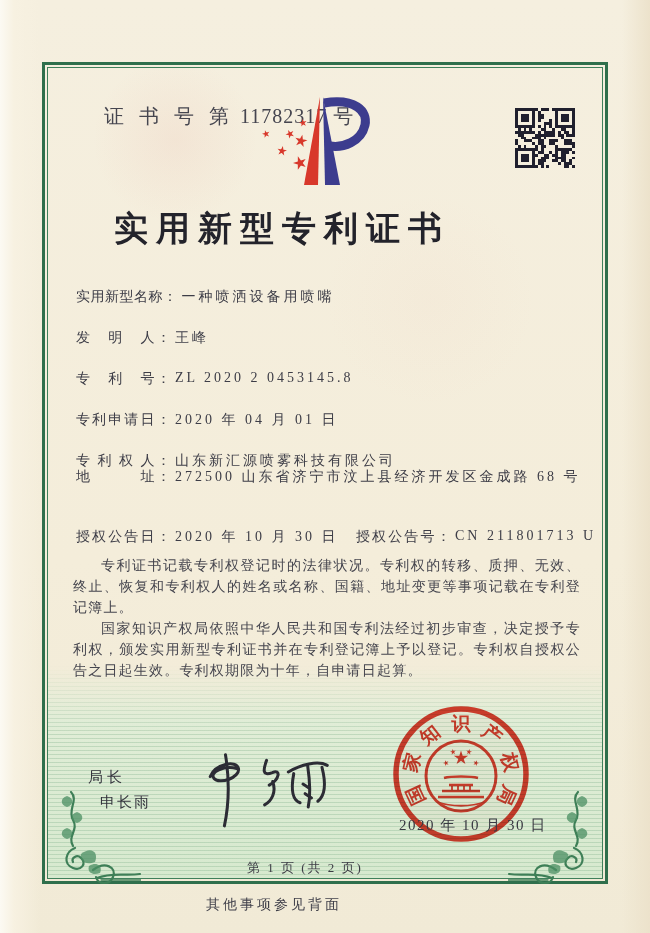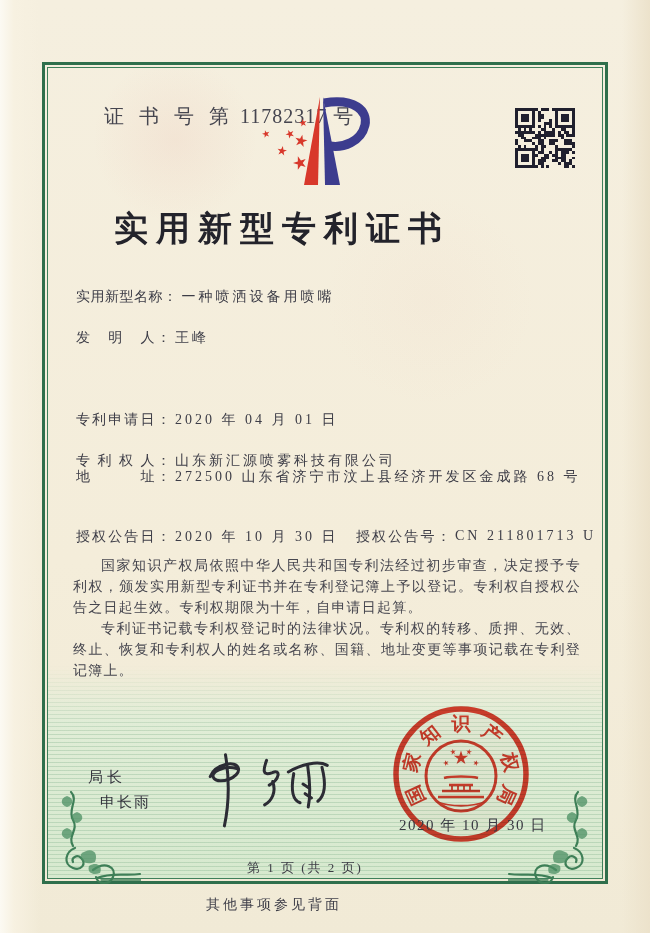--- a/index.html
+++ b/index.html
@@ -376,39 +376,42 @@
     </svg>
 
   <div class="title">实用新型专利证书</div>
 
   <div class="row r1">
     <span class="lbl">实用新型名称：</span><span class="val">一种喷洒设备用喷嘴</span>
   </div>
   <div class="row r2">
     <span class="lbl">发　明　人：</span><span class="val">王峰</span>
   </div>
+  <div class="row r3">
+    <span class="lbl">专　利　号：</span><span class="val">ZL 2020 2 0453145.8</span>
+  </div>
   <div class="row r4">
     <span class="lbl">专利申请日：</span><span class="val">2020 年 04 月 01 日</span>
   </div>
   <div class="row r5">
     <span class="lbl">专 利 权 人：</span><span class="val">山东新汇源喷雾科技有限公司</span>
   </div>
   <div class="row r6">
     <span class="lbl">地　　　址：</span><span class="val">272500 山东省济宁市汶上县经济开发区金成路 68 号</span>
   </div>
   <div class="row r7">
     <span class="lbl">授权公告日：</span><span class="val">2020 年 10 月 30 日</span>
     <span class="grant-right">
       <span class="lbl">授权公告号：</span><span class="val">CN 211801713 U</span>
     </span>
   </div>
 
   <div class="paras">
+    <p>专利证书记载专利权登记时的法律状况。专利权的转移、质押、无效、终止、恢复和专利权人的姓名或名称、国籍、地址变更等事项记载在专利登记簿上。</p>
     <p>国家知识产权局依照中华人民共和国专利法经过初步审查，决定授予专利权，颁发实用新型专利证书并在专利登记簿上予以登记。专利权自授权公告之日起生效。专利权期限为十年，自申请日起算。</p>
-    <p>专利证书记载专利权登记时的法律状况。专利权的转移、质押、无效、终止、恢复和专利权人的姓名或名称、国籍、地址变更等事项记载在专利登记簿上。</p>
   </div>
 
   <div class="signer-title">局长</div>
   <div class="signer-name">申长雨</div>
 
   <svg class="signature" viewBox="0 0 160 90" aria-label="申长雨">
     <g stroke="#2c2c35" stroke-width="3.4" fill="none" stroke-linecap="round" stroke-linejoin="round">
       <path d="M20,30 C26,16 50,12 52,22 C54,32 30,40 24,32 C19,25 36,18 50,22"></path>
       <path d="M38,6 C41,30 41,58 34,86"></path>
       <path d="M84,14 C80,24 78,32 90,28 C100,24 98,36 86,42"></path>

